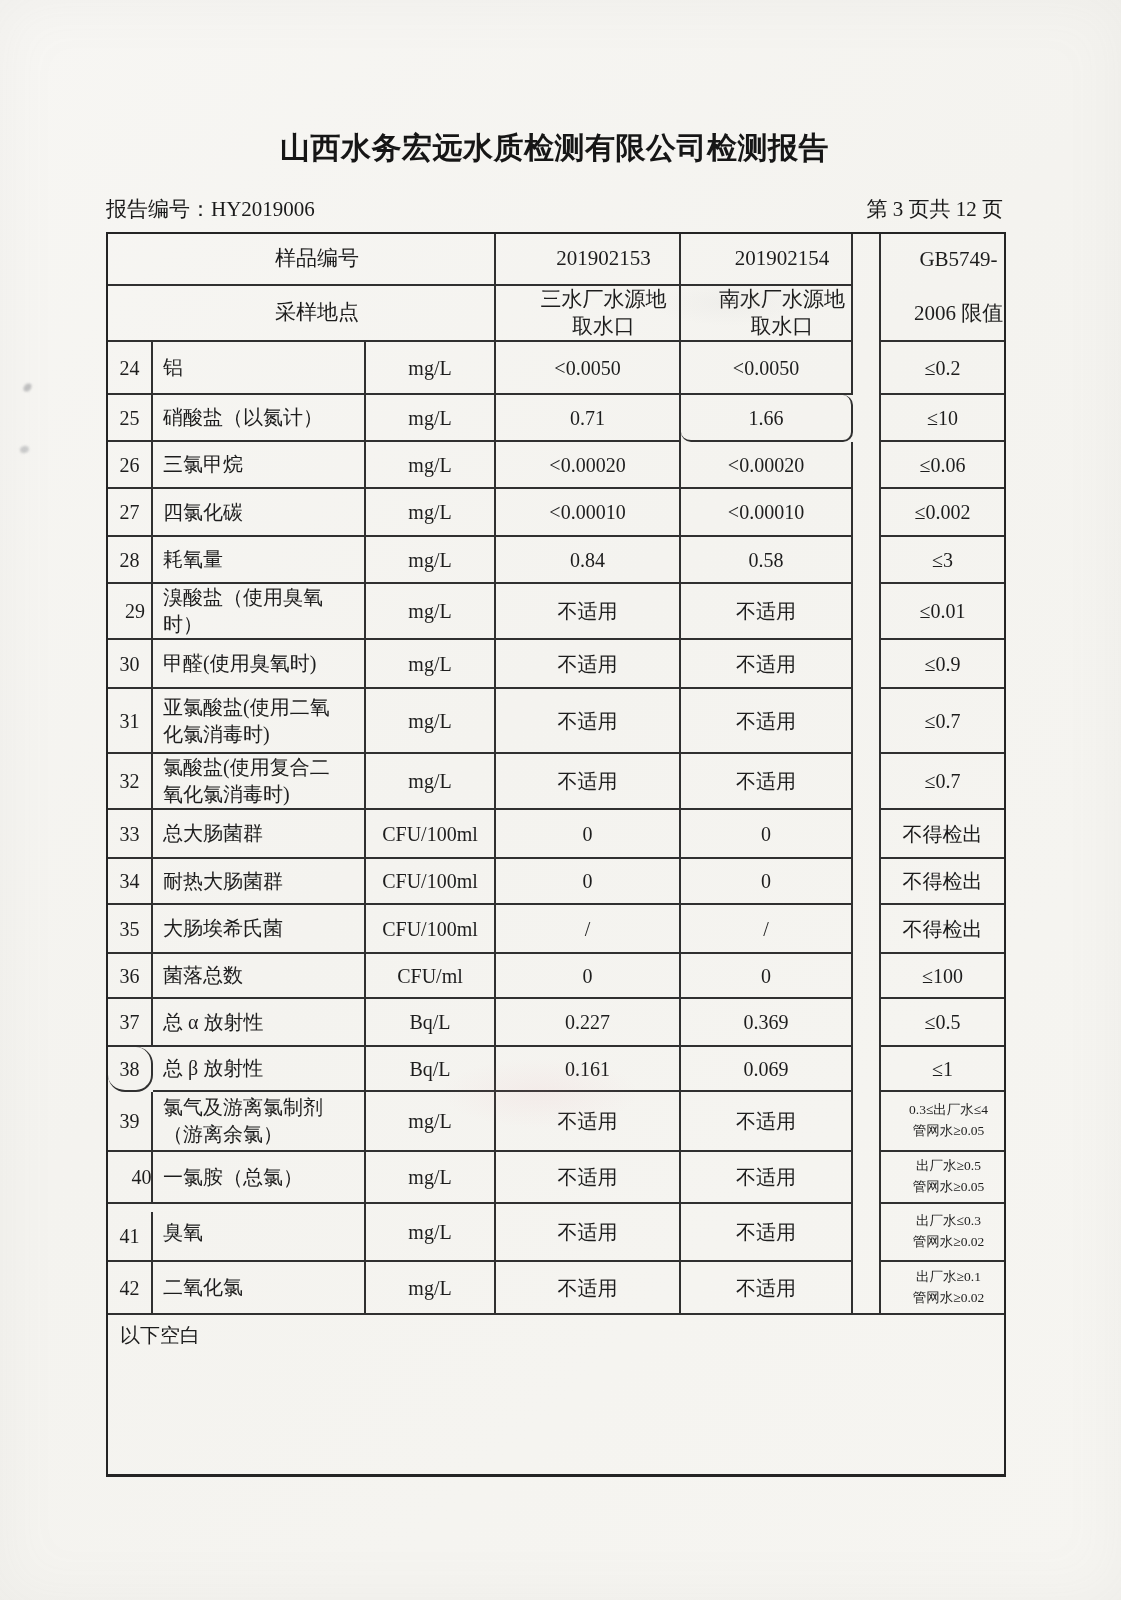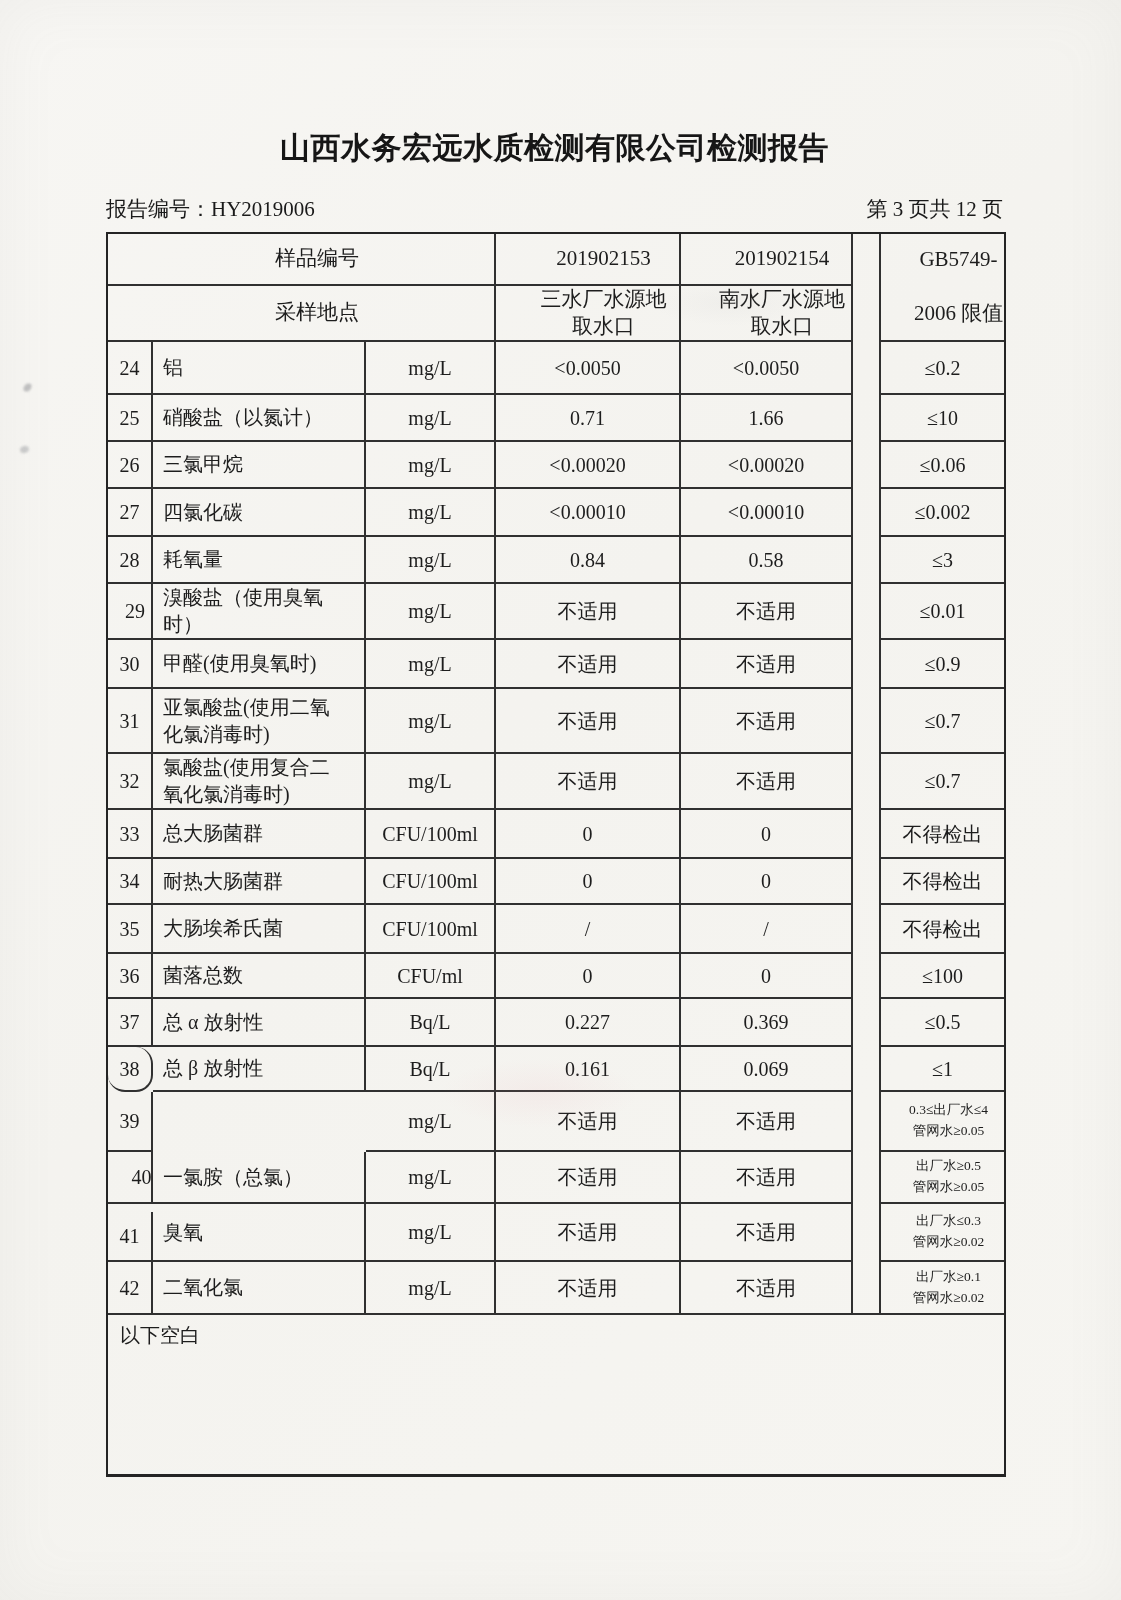--- a/index.html
+++ b/index.html
@@ -115,21 +115,21 @@
   <div class="cell c-no" style="grid-area: 3 / 1;">24</div>
     <div class="cell c-item" style="grid-area: 3 / 2;">铝</div>
     <div class="cell c-unit" style="grid-area: 3 / 3;">mg/L</div>
     <div class="cell c-val" style="grid-area: 3 / 4;">&lt;0.0050</div>
     <div class="cell c-val" style="grid-area: 3 / 5;">&lt;0.0050</div>
     <div class="cell c-limit lastcol" style="grid-area: 3 / 7;">≤0.2</div>
     <div class="cell c-no" style="grid-area: 4 / 1;">25</div>
     <div class="cell c-item" style="grid-area: 4 / 2;">硝酸盐（以氮计）</div>
     <div class="cell c-unit" style="grid-area: 4 / 3;">mg/L</div>
     <div class="cell c-val" style="grid-area: 4 / 4;">0.71</div>
-    <div class="cell c-val" style="grid-area: 4 / 5;">1.66</div>
+    <div class="cell c-val" style="grid-area: 4 / 5; border-radius: 10px;">1.66</div>
     <div class="cell c-limit lastcol" style="grid-area: 4 / 7;">≤10</div>
     <div class="cell c-no" style="grid-area: 5 / 1;">26</div>
     <div class="cell c-item" style="grid-area: 5 / 2;">三氯甲烷</div>
     <div class="cell c-unit" style="grid-area: 5 / 3;">mg/L</div>
     <div class="cell c-val" style="grid-area: 5 / 4;">&lt;0.00020</div>
     <div class="cell c-val" style="grid-area: 5 / 5;">&lt;0.00020</div>
     <div class="cell c-limit lastcol" style="grid-area: 5 / 7;">≤0.06</div>
     <div class="cell c-no" style="grid-area: 6 / 1;">27</div>
     <div class="cell c-item" style="grid-area: 6 / 2;">四氯化碳</div>
     <div class="cell c-unit" style="grid-area: 6 / 3;">mg/L</div>
@@ -199,20 +199,22 @@
     <div class="cell c-val" style="grid-area: 16 / 4;">0.227</div>
     <div class="cell c-val" style="grid-area: 16 / 5;">0.369</div>
     <div class="cell c-limit lastcol" style="grid-area: 16 / 7;">≤0.5</div>
     <div class="cell c-no" style="grid-area: 17 / 1; border-radius: 17px;">38</div>
     <div class="cell c-item" style="grid-area: 17 / 2;">总 β 放射性</div>
     <div class="cell c-unit" style="grid-area: 17 / 3;">Bq/L</div>
     <div class="cell c-val" style="grid-area: 17 / 4;">0.161</div>
     <div class="cell c-val" style="grid-area: 17 / 5;">0.069</div>
     <div class="cell c-limit lastcol" style="grid-area: 17 / 7;">≤1</div>
     <div class="cell c-no" style="grid-area: 18 / 1;">39</div>
+    <div class="cell c-item" style="grid-area: 18 / 2;">氯气及游离氯制剂
+（游离余氯）</div>
     <div class="cell c-unit" style="grid-area: 18 / 3;">mg/L</div>
     <div class="cell c-val" style="grid-area: 18 / 4;">不适用</div>
     <div class="cell c-val" style="grid-area: 18 / 5;">不适用</div>
     <div class="cell c-limit lastcol small" style="grid-area: 18 / 7;">0.3≤出厂水≤4
 管网水≥0.05</div>
     <div class="cell c-no" style="grid-area: 19 / 1; padding-left: 24px;">40</div>
     <div class="cell c-item" style="grid-area: 19 / 2;">一氯胺（总氯）</div>
     <div class="cell c-unit" style="grid-area: 19 / 3;">mg/L</div>
     <div class="cell c-val" style="grid-area: 19 / 4;">不适用</div>
     <div class="cell c-val" style="grid-area: 19 / 5;">不适用</div>

